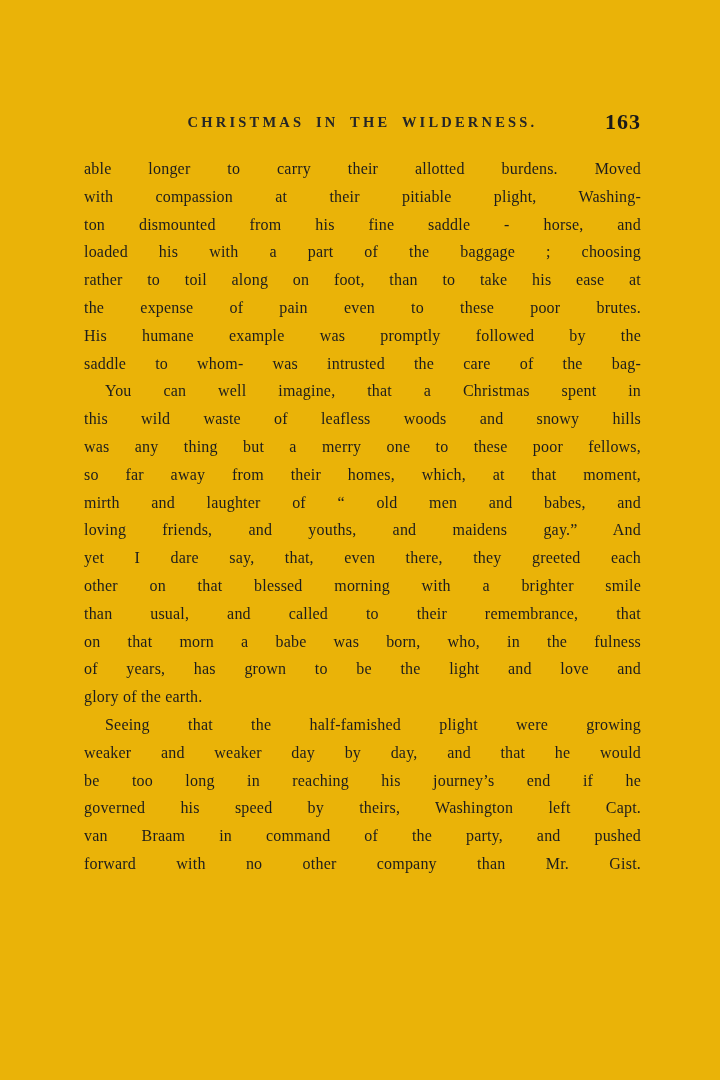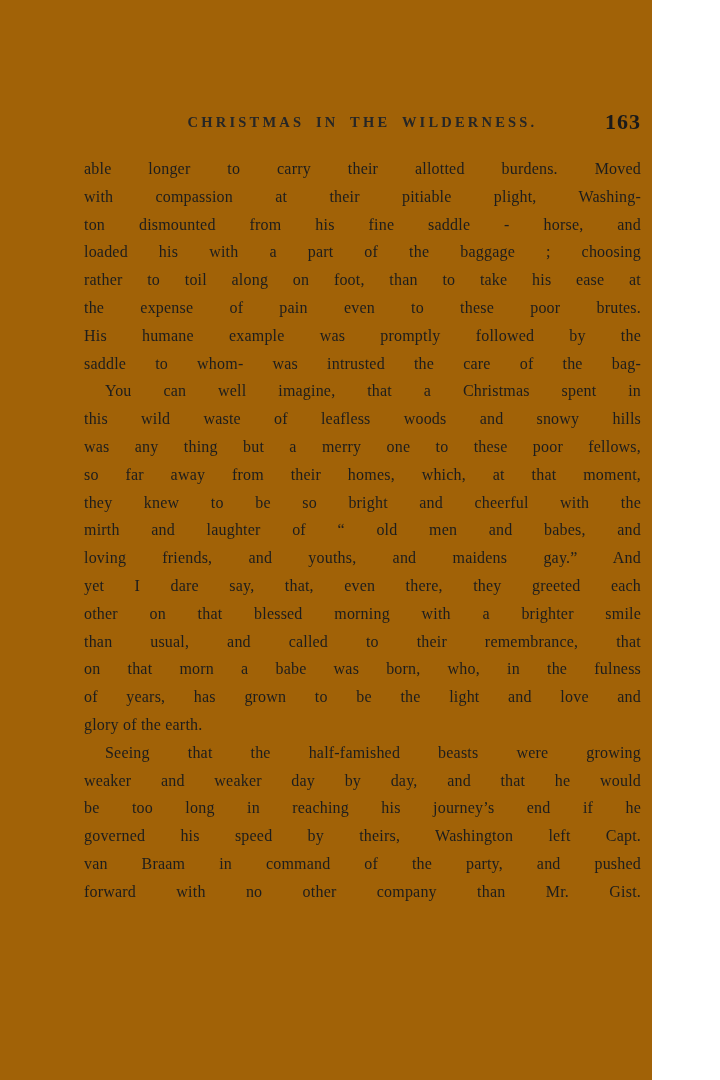--- a/index.html
+++ b/index.html
@@ -2,23 +2,23 @@
 <html><head>
 <meta charset="utf-8">
 <style>
   html, body {
     margin: 0;
     padding: 0;
     background: #ffffff;
   }
   .page {
     position: relative;
-    width: 652px;
+    width: 720px;
     height: 1080px;
-    background: #a16207;
+    background: #eab308;
     font-family: "Liberation Serif", "DejaVu Serif", serif;
     color: #1d1d1d;
     overflow: hidden;
   }
   .text-col {
     position: absolute;
     left: 84px;
     top: 103px;
     width: 557px;
   }
@@ -87,33 +87,32 @@
         <div class="ln">the expense of pain even to these poor brutes.</div>
         <div class="ln">His humane example was promptly followed by the</div>
         <div class="ln">saddle to whom- was intrusted the care of the bag-</div>
       </div>
 
       <div class="para">
         <div class="ln indent">You can well imagine, that a Christmas spent in</div>
         <div class="ln">this wild waste of leafless woods and snowy hills</div>
         <div class="ln">was any thing but a merry one to these poor fellows,</div>
         <div class="ln">so far away from their homes, which, at that moment,</div>
-        <div class="ln">they knew to be so bright and cheerful with the</div>
         <div class="ln">mirth and laughter of “ old men and babes, and</div>
         <div class="ln">loving friends, and youths, and maidens gay.”  And</div>
         <div class="ln">yet I dare say, that, even there, they greeted each</div>
         <div class="ln">other on that blessed morning with a brighter smile</div>
         <div class="ln">than usual, and called to their remembrance, that</div>
         <div class="ln">on that morn a babe was born, who, in the fulness</div>
         <div class="ln">of years, has grown to be the light and love and</div>
         <div class="ln end">glory of the earth.</div>
       </div>
 
       <div class="para">
-        <div class="ln indent">Seeing that the half-famished beasts were growing</div>
+        <div class="ln indent">Seeing that the half-famished plight were growing</div>
         <div class="ln">weaker and weaker day by day, and that he would</div>
         <div class="ln">be too long in reaching his journey’s end if he</div>
         <div class="ln">governed his speed by theirs, Washington left Capt.</div>
         <div class="ln">van Braam in command of the party, and pushed</div>
         <div class="ln">forward with no other company than Mr. Gist.</div>
       </div>
 
     </div>
   </div>
 </div>

